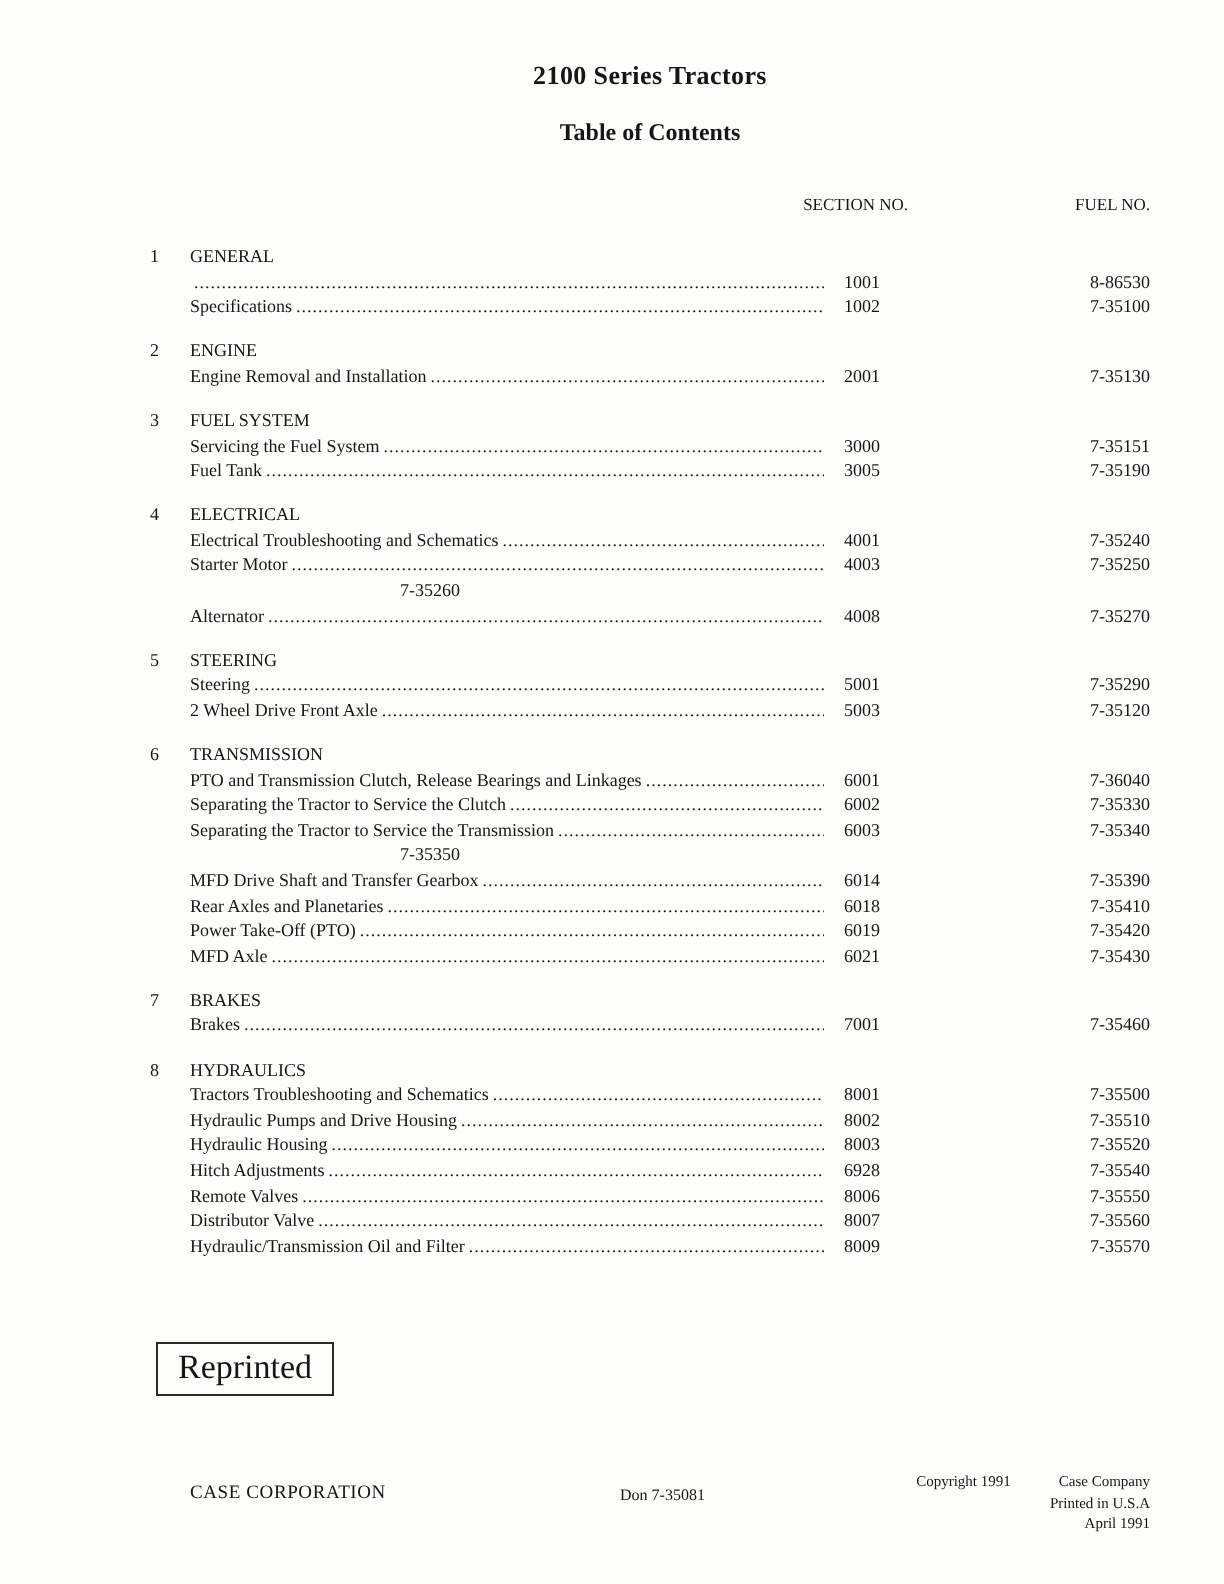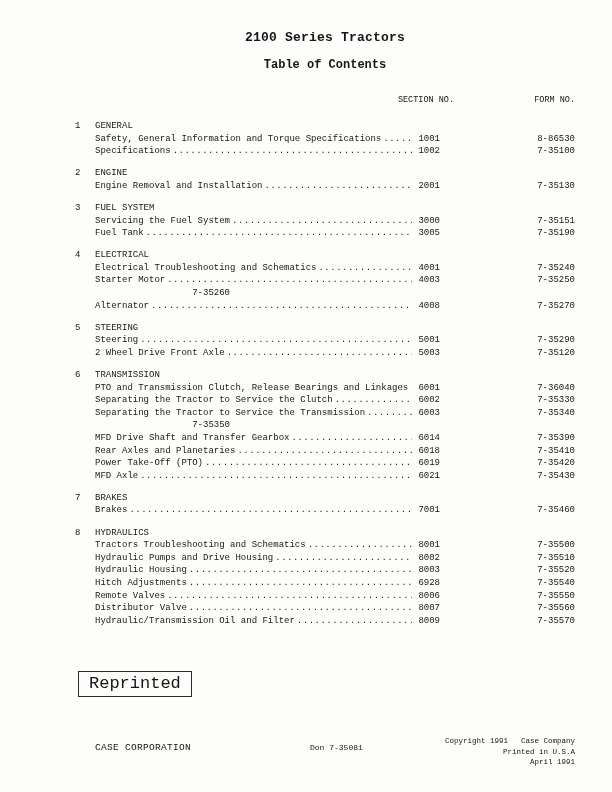--- a/index.html
+++ b/index.html
@@ -1,20 +1,20 @@
 <!DOCTYPE html>
 <html><head>
 <meta charset="utf-8">
 <style>
   * { margin:0; padding:0; box-sizing:border-box; }
   html,body { background:#ffffff; }
   .page {
     width:612px; height:792px; margin:0 auto; position:relative;
     background:#fdfdfb; color:#161616; overflow:hidden;
-    font-family:Liberation Mono, monospace;
+    font-family:Liberation Serif, serif;
   }
   .content { position:absolute; left:75px; top:30px; width:500px; }
   .title   { text-align:center; font-size:13px; font-weight:bold; letter-spacing:0.2px; }
   .subtitle{ text-align:center; font-size:12px; font-weight:bold; margin-top:13px; }
   .col-headers { display:flex; margin-top:23px; font-size:8.5px; }
   .ch-main { width:365px; text-align:right; position:relative; left:14px; }
   .ch-form { width:135px; text-align:right; }
   #toc { margin-top:15px; font-size:9px; }
   .section { margin-bottom:9.5px; }
   .section-head { display:flex; line-height:12.6px; }
@@ -30,43 +30,42 @@
   .secno  { min-width:26px; text-align:right; }
   .formno { width:135px; text-align:right; }
   .reprinted-box {
     position:absolute; left:78px; top:671px;
     border:1.5px solid #2a2a2a; padding:2px 10px 3px; font-size:17px;
   }
   .f-company { position:absolute; left:95px;  top:742px; font-size:9.5px; letter-spacing:0.3px; }
   .f-doc     { position:absolute; left:310px; top:743px; font-size:8px; }
   .f-right   { position:absolute; right:37px; top:736px; text-align:right;
                font-size:7.5px; line-height:10.5px; }
-  .f-line1 span + span { margin-left:13px; }
+  .f-line1 span + span { margin-left:24px; }
 </style>
 </head>
 <body>
 
 <div class="page">
   <div class="content">
     <div class="title">2100 Series Tractors</div>
     <div class="subtitle">Table of Contents</div>
     <div class="col-headers">
       <div class="ch-main">SECTION NO.</div>
-      <div class="ch-form">FORM NO.</div>
+      <div class="ch-form">FUEL NO.</div>
     </div>
     <div id="toc">
   <div class="section">
     <div class="section-head">
       <span class="section-num">1</span>
       <span class="section-heading">GENERAL</span>
     </div>
     <div class="entries">
   <div class="entry-row">
     <div class="entry-main">
-      <span class="entry-title">Safety, General Information and Torque Specifications</span>
       <span class="dots"></span>
       <span class="secno">1001</span>
     </div>
     <span class="formno">8-86530</span>
   </div>
 
   <div class="entry-row">
     <div class="entry-main">
       <span class="entry-title">Specifications</span>
       <span class="dots"></span>

